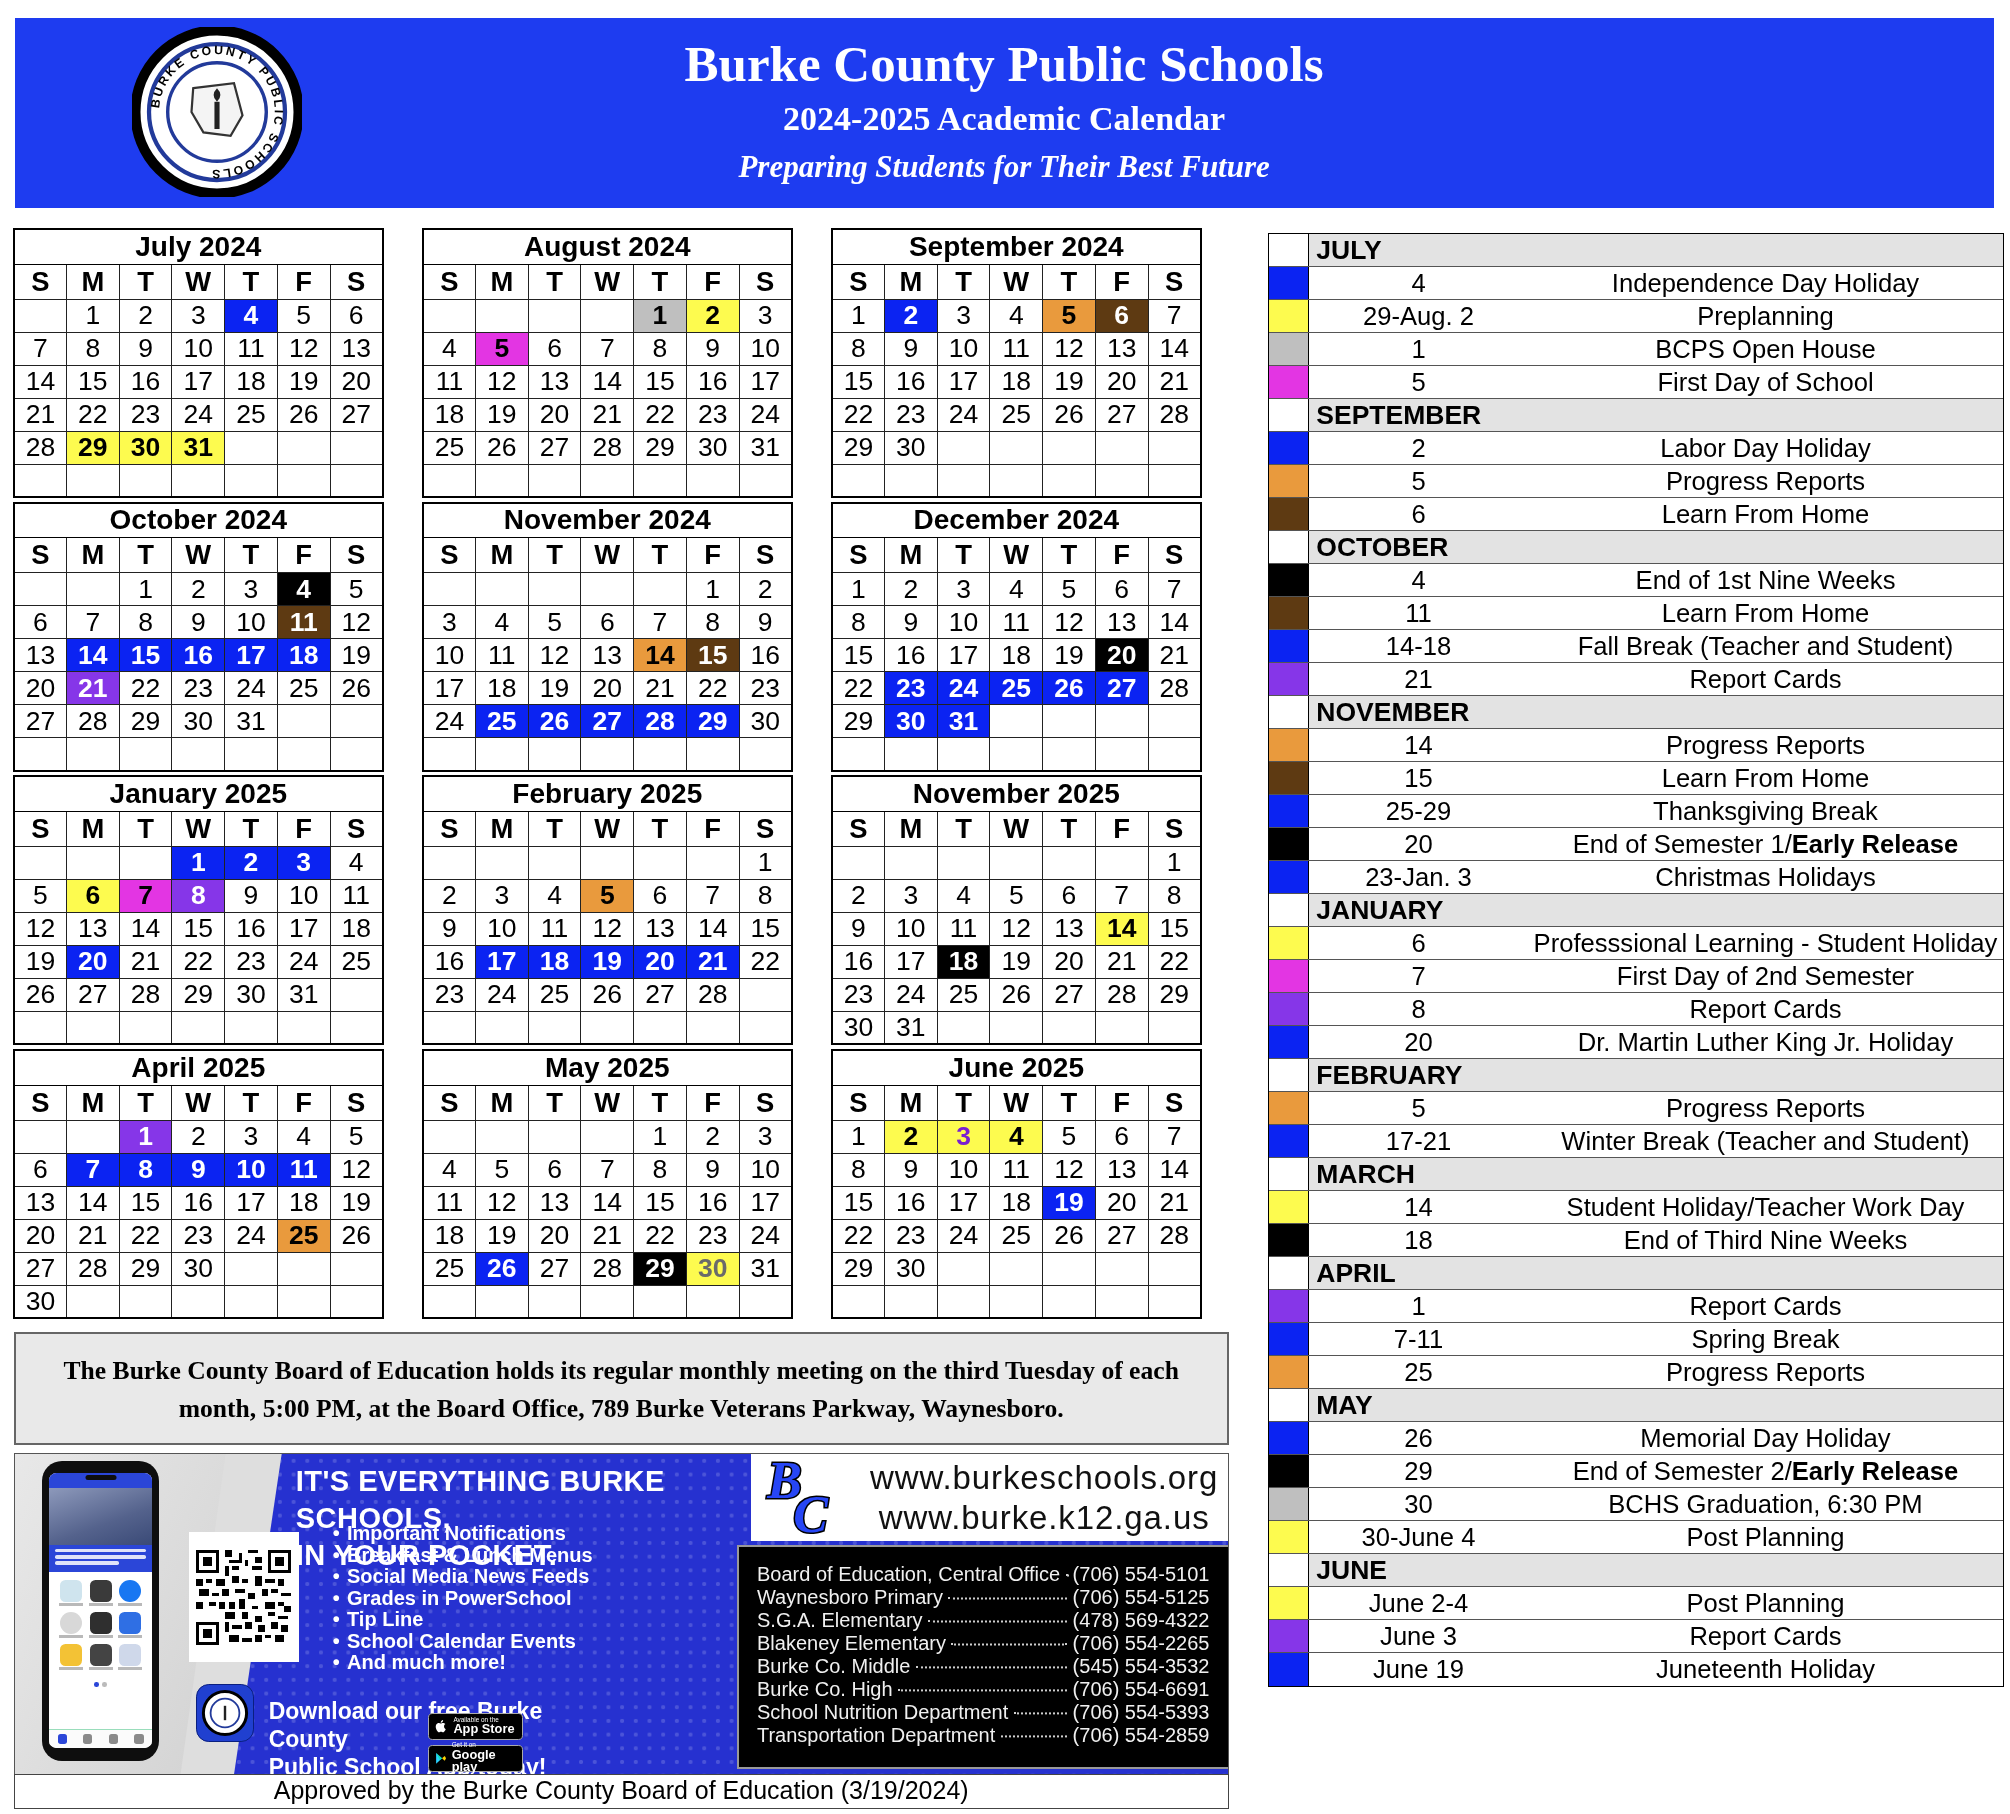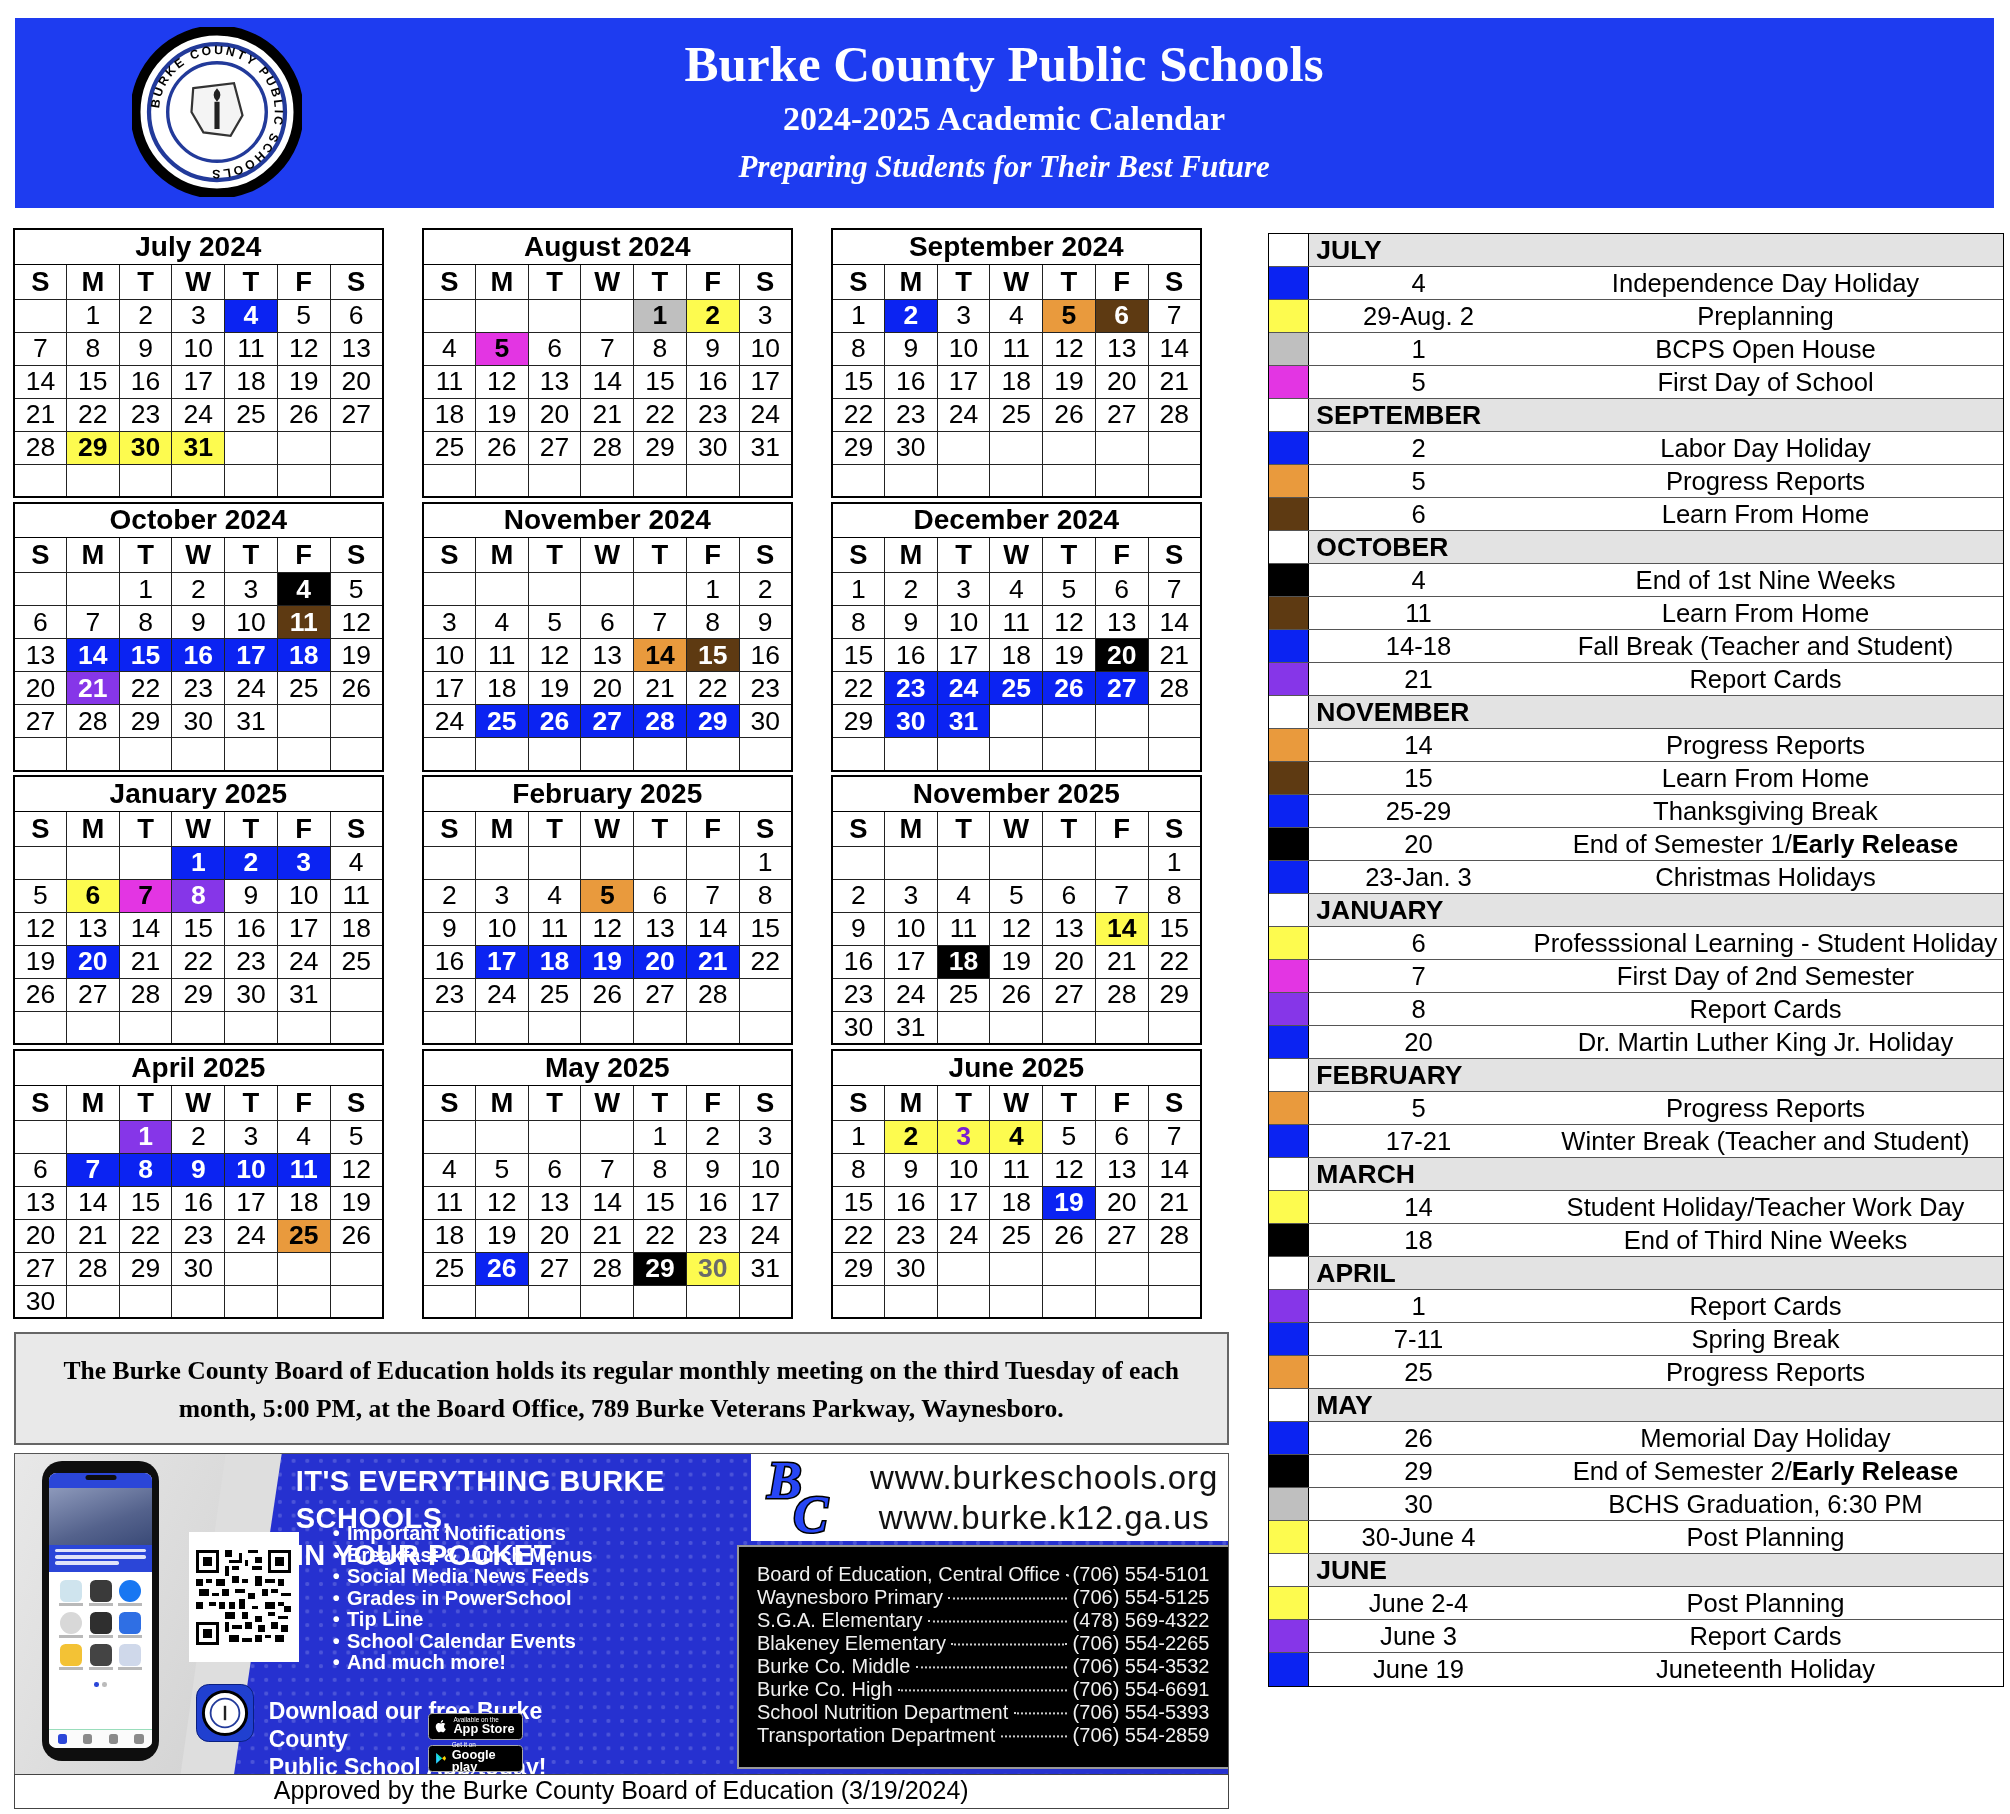--- a/index.html
+++ b/index.html
@@ -1376,21 +1376,21 @@
           <span>(478) 569-4322</span>
         </div>
         <div class="c-row">
           <span>Blakeney Elementary</span>
           <span class="c-dots"></span>
           <span>(706) 554-2265</span>
         </div>
         <div class="c-row">
           <span>Burke Co. Middle</span>
           <span class="c-dots"></span>
-          <span>(706) 554-3532</span>
+          <span>(545) 554-3532</span>
         </div>
         <div class="c-row">
           <span>Burke Co. High</span>
           <span class="c-dots"></span>
           <span>(706) 554-6691</span>
         </div>
         <div class="c-row">
           <span>School Nutrition Department</span>
           <span class="c-dots"></span>
           <span>(706) 554-5393</span>

